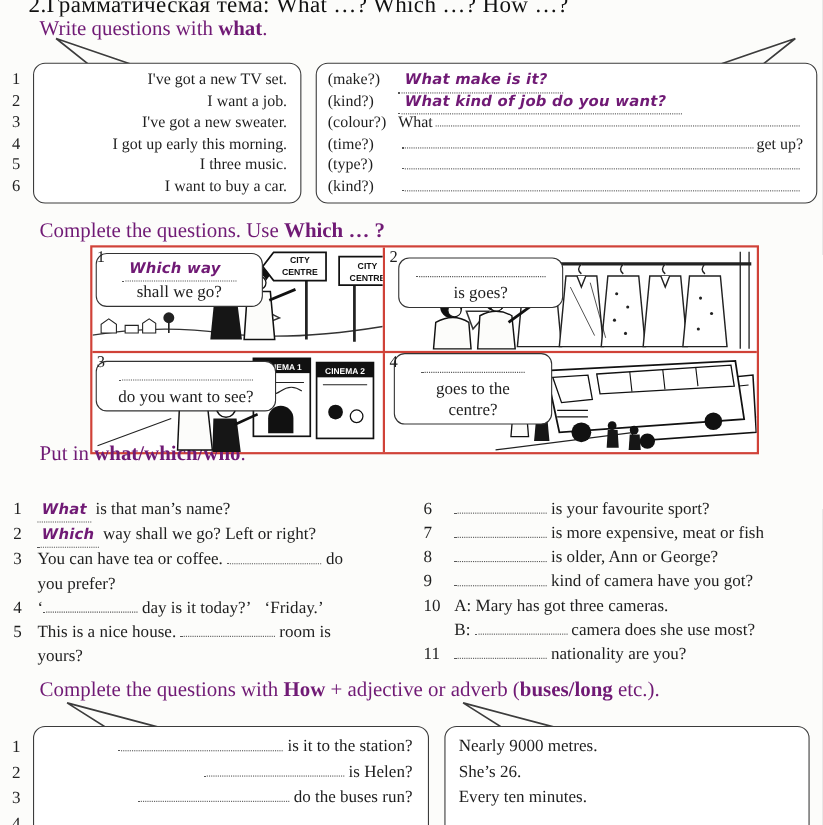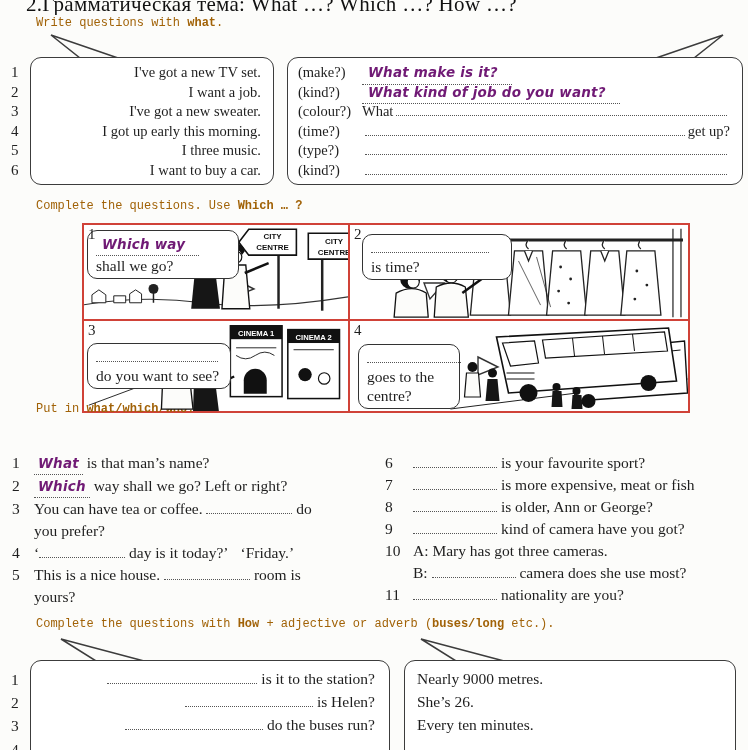--- a/index.html
+++ b/index.html
@@ -5,21 +5,21 @@
   :root{
     --red:#d04238; --ink:#1e1e1e; --line:#3c3c3c; --paper:#fcfcfa; --dot:#555;
   }
   *{box-sizing:border-box;margin:0;padding:0;}
   body{background:#888;}
   .page{position:relative;width:748px;height:750px;overflow:hidden;background:var(--paper);
         color:var(--ink);font-family:"Liberation Serif",serif;}
   
   .title-clip{position:absolute;top:0;left:26px;right:0;height:15px;overflow:hidden;}
   .title-clip .t{margin-top:-8px;font-size:21px;letter-spacing:.3px;color:#111;white-space:nowrap;}
-  .instr{position:absolute;font-family:Liberation Mono, monospace;font-size:12px;color:#a16207;}
+  .instr{position:absolute;font-family:Liberation Serif, serif;font-size:19px;color:#701a75;}
   .instr b{font-weight:700;}
   
   .spbox{position:absolute;background:#fff;border:1.6px solid var(--line);border-radius:11px;}
   .tail{position:absolute;}
   
   .nums{position:absolute;font-size:15px;color:#222;}
   .nums div{height:19.6px;line-height:19.6px;}
   .ex1-left{left:30px;top:57px;width:244px;height:128px;padding:5px 12px 5px 8px;
             font-size:14.5px;line-height:19.6px;text-align:right;}
   .ex1-right{left:287px;top:57px;width:456px;height:128px;padding:5px 12px 5px 10px;
@@ -33,21 +33,21 @@
   .dotfill{flex:1;border-bottom:1.6px dotted var(--dot);height:.85em;margin:0 3px;}
   .dots{display:inline-block;border-bottom:1.6px dotted var(--dot);height:.85em;vertical-align:baseline;}
   
   .grid{position:absolute;left:82px;top:223px;width:608px;height:190px;border:2.5px solid var(--red);
         display:grid;grid-template-columns:266px 1fr;grid-template-rows:96px 1fr;background:#fff;}
   .panel{position:relative;overflow:hidden;}
   .panel.br{border-right:2.5px solid var(--red);}
   .panel.bb{border-bottom:2.5px solid var(--red);}
   .pnum{position:absolute;top:1px;left:4px;font-size:15px;z-index:3;}
   .bubble{position:absolute;z-index:2;background:#fff;border:1.5px solid #333;border-radius:10px;
-          padding:3px 8px;font-size:15.5px;line-height:19px;}
+          padding:3px 8px;text-align:center;font-size:15.5px;line-height:19px;}
   .bubble .bline{display:block;}
   .scene{position:absolute;inset:0;width:100%;height:100%;z-index:1;}
   .scene text{font-family:"Liberation Sans",sans-serif;font-weight:700;}
   
   .qcol{position:absolute;font-size:15.5px;line-height:22px;}
   .qrow{display:flex;}
   .qrow .n{flex:none;}
   .qrow .qt{flex:1;min-width:0;}
   .gap12{display:inline-block;width:12px;}
   
@@ -207,21 +207,21 @@
         <circle cx="60" cy="52" r="10" fill="#111"></circle>
         <circle cx="63" cy="55" r="6" fill="#fcfcfa" stroke="#111" stroke-width="1"></circle>
         <path d="M46,66 q16,-9 30,0 l2,24 h-34 z" fill="#fcfcfa" stroke="#111" stroke-width="1.3"></path>
         <circle cx="100" cy="46" r="10" fill="#111"></circle>
         <circle cx="101" cy="50" r="6" fill="#fcfcfa" stroke="#111" stroke-width="1"></circle>
         <path d="M86,60 q15,-8 29,0 l3,30 h-34 z" fill="#fcfcfa" stroke="#111" stroke-width="1.3"></path>
         <path d="M112,66 L134,50" stroke="#111" stroke-width="2.5"></path>
       </svg>
       <div class="bubble" style="left:12px;top:9px;width:150px;">
         <span class="bline"><span class="dots" style="width:118px;"></span></span>
-        <span class="bline">is time?</span>
+        <span class="bline">is goes?</span>
       </div>
       <svg class="tail" style="left:70px;top:56px;" width="26" height="22">
         <polygon points="4,2 24,2 10,18" fill="#fff" stroke="#333" stroke-width="1.4"></polygon>
       </svg>
     </div>
 
     <div class="panel br">
       <span class="pnum">3</span>
       <svg class="scene" viewBox="0 0 266 94">
         <path d="M0,88 L70,62" stroke="#222" stroke-width="1"></path>
@@ -237,21 +237,21 @@
         <circle cx="226" cy="56" r="7" fill="#111"></circle>
           <circle cx="246" cy="60" r="6" fill="#fff" stroke="#111" stroke-width="1.2"></circle>
         <circle cx="92" cy="34" r="10" fill="#111"></circle>
         <circle cx="94" cy="37" r="6" fill="#fcfcfa" stroke="#111" stroke-width="1"></circle>
         <path d="M78,46 h26 l5,46 h-33 z" fill="#fcfcfa" stroke="#111" stroke-width="1.4"></path>
         <circle cx="122" cy="52" r="9" fill="#fff" stroke="#111" stroke-width="1.4"></circle>
         <path d="M113,48 a9,9 0 0 1 18,0" fill="#111"></path>
         <path d="M110,62 h22 l4,32 h-27 z" fill="#161616"></path>
         <path d="M130,68 L152,58" stroke="#111" stroke-width="2.5"></path>
       </svg>
-      <div class="bubble" style="left:3px;top:22px;width:144px;">
+      <div class="bubble" style="left:3px;top:7px;width:164px;">
         <span class="bline"><span class="dots" style="width:122px;"></span></span>
         <span class="bline">do you want to see?</span>
       </div>
       <svg class="tail" style="left:150px;top:52px;" width="26" height="24">
         <polygon points="2,2 2,20 22,12" fill="#fff" stroke="#333" stroke-width="1.4"></polygon>
       </svg>
     </div>
 
     <div class="panel">
       <span class="pnum">4</span>
@@ -269,21 +269,21 @@
         <circle cx="298" cy="62" r="8" fill="#111"></circle>
         <circle cx="122" cy="46" r="5" fill="#111"></circle>
         <path d="M116,52 h12 l2,24 h-16 z" fill="#fcfcfa" stroke="#111" stroke-width="1.2"></path>
         <circle cx="142" cy="52" r="4.5" fill="#111"></circle>
         <path d="M137,58 h10 l2,22 h-14 z" fill="#161616"></path>
         <circle cx="206" cy="66" r="4" fill="#111"></circle>
           <path d="M202,70 h9 l1,16 h-11 z" fill="#161616"></path>
         <circle cx="226" cy="70" r="4" fill="#111"></circle>
           <path d="M222,74 h9 l1,14 h-11 z" fill="#161616"></path>
       </svg>
-      <div class="bubble" style="left:8px;top:23px;width:102px;">
+      <div class="bubble" style="left:8px;top:0;width:144px;">
         <span class="bline"><span class="dots" style="width:94px;"></span></span>
         <span class="bline">goes to the</span>
         <span class="bline">centre?</span>
       </div>
       <svg class="tail" style="left:126px;top:34px;" width="26" height="24">
         <polygon points="2,2 2,20 22,12" fill="#fff" stroke="#333" stroke-width="1.4"></polygon>
       </svg>
     </div>
   </div>
 

